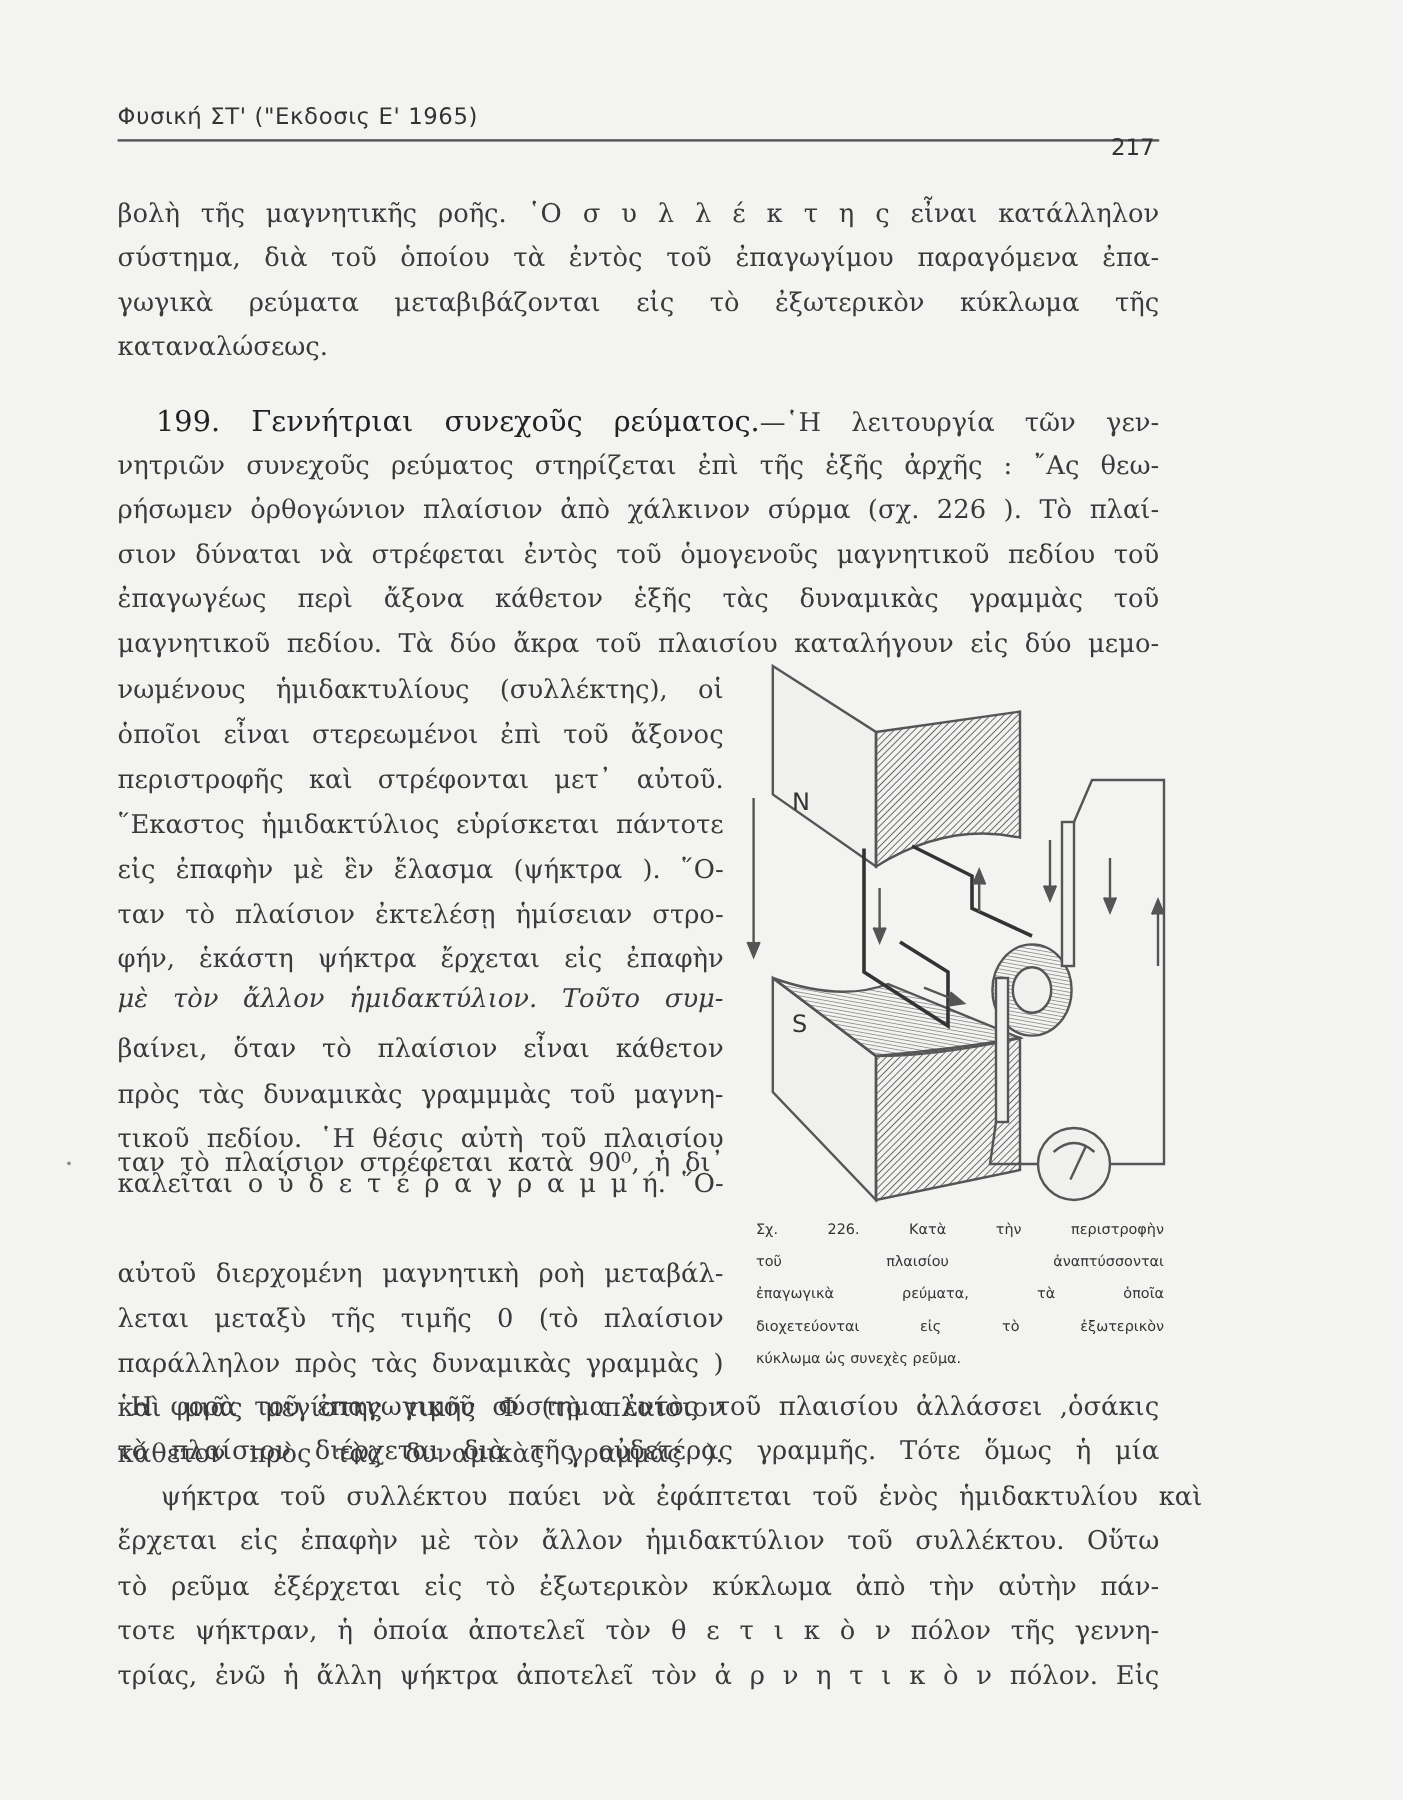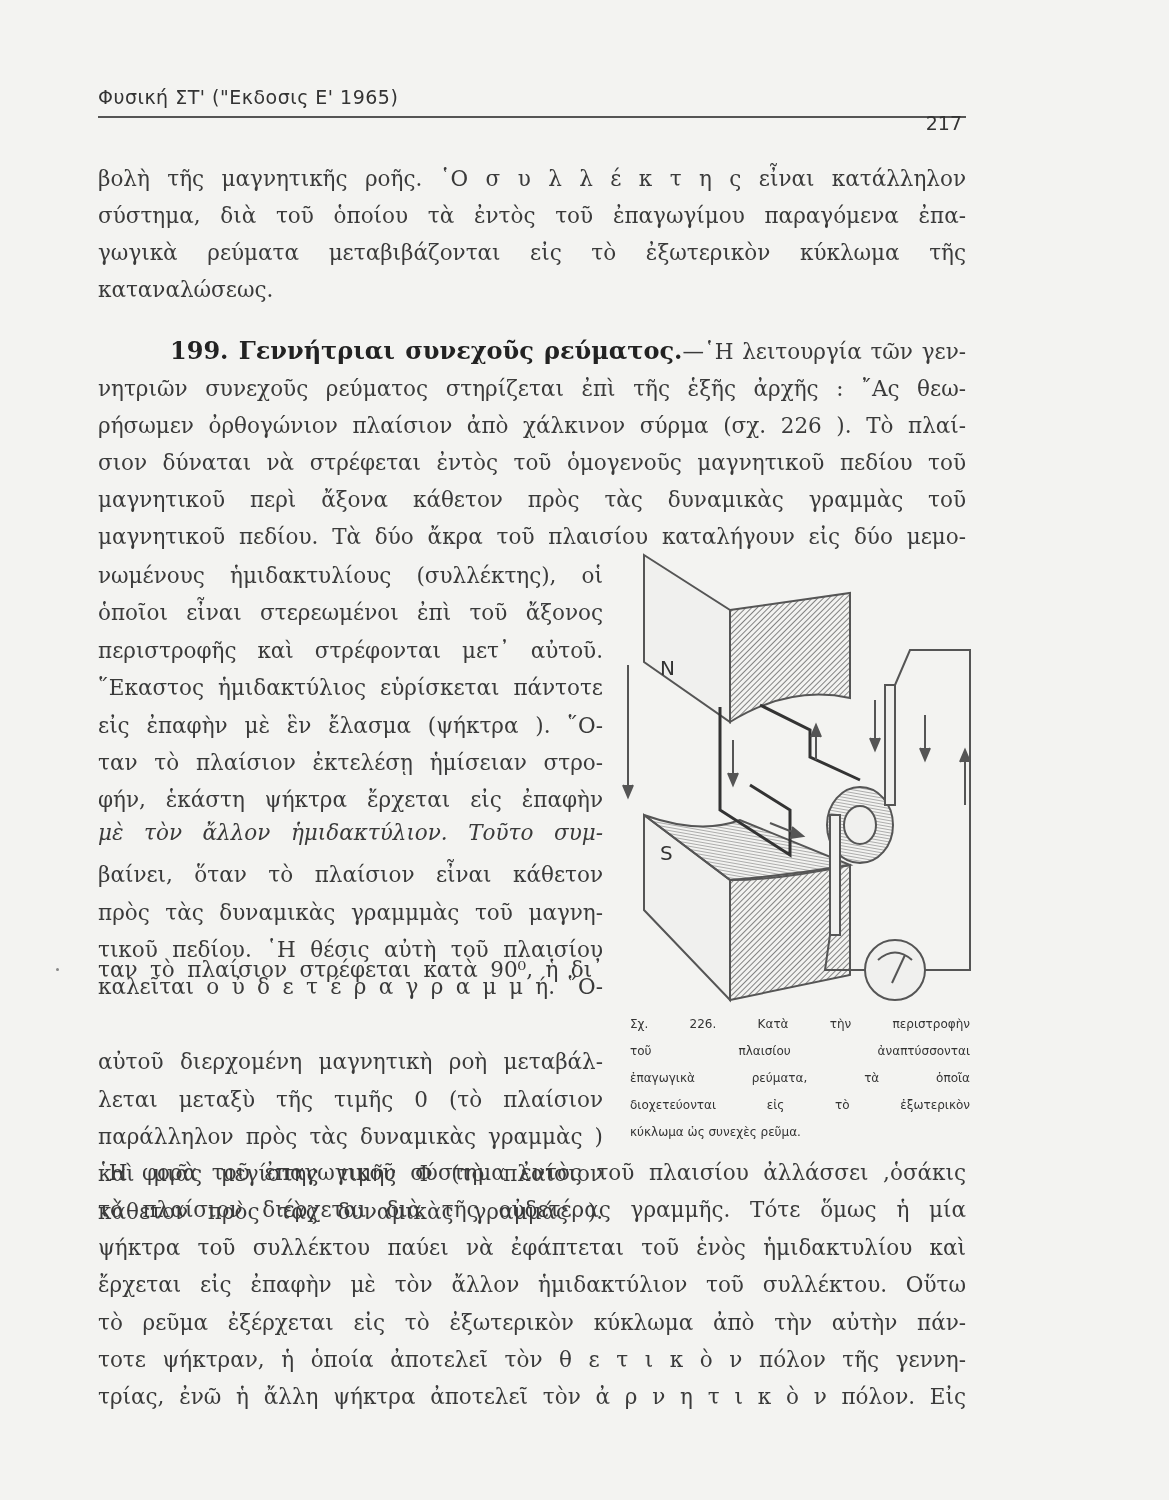--- a/index.html
+++ b/index.html
@@ -14,21 +14,21 @@
   }
   .header .title { position:absolute; left:0; top:4px; letter-spacing:0.5px; }
   .header .pageno { position:absolute; right:4px; top:19px;margin-top:11px; }
   .line {
     position:absolute; left:98px; font-size:21.5px; white-space:nowrap;
     text-align:justify; text-align-last:justify; line-height:1;
   }
   .full { width:868px; }
   .narrow { width:505px; }
   .indent { left:130px; width:836px; }
-  .sec-num { font-weight:bold; font-size:24px; color:#222;margin-left:40px; }
+  .sec-num { font-weight:normal; font-size:24px; color:#222; }
   .figure { position:absolute; left:620px; top:535px; width:360px; height:475px; }
   .caption {
     position:absolute; left:630px; font-family:"DejaVu Sans", sans-serif;
     font-size:12px; color:#333; white-space:nowrap;
   }
   .caption.j { width:340px; text-align:justify; text-align-last:justify; }
   .caption.c { width:340px; text-align:left; }
   .speck { position:absolute; width:3px; height:3px; border-radius:50%; background:#888; }
 </style>
 </head>
@@ -43,21 +43,21 @@
 <div class="line full" style="top:205px">σύστημα, διὰ τοῦ ὁποίου τὰ ἐντὸς τοῦ ἐπαγωγίμου παραγόμενα ἐπα-</div>
 <div class="line full" style="top:242px">γωγικὰ ρεύματα μεταβιβάζονται εἰς τὸ ἐξωτερικὸν κύκλωμα τῆς</div>
 <div class="line" style="top:279px">καταναλώσεως.</div>
 
 <div class="line indent" style="top:339px">
   <span class="sec-num">199. Γεννήτριαι συνεχοῦς ρεύματος.</span><span>—῾Η λειτουργία τῶν γεν-</span>
 </div>
 <div class="line full" style="top:378px">νητριῶν συνεχοῦς ρεύματος στηρίζεται ἐπὶ τῆς ἑξῆς ἀρχῆς : ῎Ας θεω-</div>
 <div class="line full" style="top:415px">ρήσωμεν ὀρθογώνιον πλαίσιον ἀπὸ χάλκινον σύρμα (σχ. 226 ). Τὸ πλαί-</div>
 <div class="line full" style="top:452px">σιον δύναται νὰ στρέφεται ἐντὸς τοῦ ὁμογενοῦς μαγνητικοῦ πεδίου τοῦ</div>
-<div class="line full" style="top:489px">μαγνητικοῦ περὶ ἄξονα κάθετον πρὸς τὰς δυναμικὰς γραμμὰς τοῦ</div>
+<div class="line full" style="top:489px">ἐπαγωγέως περὶ ἄξονα κάθετον ἑξῆς τὰς δυναμικὰς γραμμὰς τοῦ</div>
 <div class="line full" style="top:526px">μαγνητικοῦ πεδίου. Τὰ δύο ἄκρα τοῦ πλαισίου καταλήγουν εἰς δύο μεμο-</div>
 
 <div id="narrow-col">
     <div class="line narrow" style="top: 565px;">νωμένους ἡμιδακτυλίους (συλλέκτης), οἱ</div>
     <div class="line narrow" style="top: 602.4px;">ὁποῖοι εἶναι στερεωμένοι ἐπὶ τοῦ ἄξονος</div>
     <div class="line narrow" style="top: 639.8px;">περιστροφῆς καὶ στρέφονται μετ᾽ αὐτοῦ.</div>
     <div class="line narrow" style="top: 677.2px;">῞Εκαστος ἡμιδακτύλιος εὑρίσκεται πάντοτε</div>
     <div class="line narrow" style="top: 714.6px;">εἰς ἐπαφὴν μὲ ἓν ἔλασμα (ψήκτρα ). ῞Ο-</div>
     <div class="line narrow" style="top: 752px;">ταν τὸ πλαίσιον ἐκτελέσῃ ἡμίσειαν στρο-</div>
     <div class="line narrow" style="top: 789.4px;">φήν, ἑκάστη ψήκτρα ἔρχεται εἰς ἐπαφὴν</div>
@@ -127,20 +127,20 @@
 
 <div class="caption j" style="top:1017px">Σχ. 226. Κατὰ τὴν περιστροφὴν</div>
 <div class="caption j" style="top:1044px">τοῦ πλαισίου ἀναπτύσσονται</div>
 <div class="caption j" style="top:1071px">ἐπαγωγικὰ ρεύματα, τὰ ὁποῖα</div>
 <div class="caption j" style="top:1098px">διοχετεύονται εἰς τὸ ἐξωτερικὸν</div>
 <div class="caption c" style="top:1125px">κύκλωμα ὡς συνεχὲς ρεῦμα.</div>
 
 <div id="bottom-col">
     <div class="line full" style="top: 1162px;">῾Η φορὰ τοῦ ἐπαγωγικοῦ σύστημα ἐντὸς τοῦ πλαισίου ἀλλάσσει ,ὁσάκις</div>
     <div class="line full" style="top: 1199.4px;">τὸ πλαίσιον διέρχεται διὰ τῆς οὐδετέρας γραμμῆς. Τότε ὅμως ἡ μία</div>
-    <div class="line full" style="top: 1236.8px;">ψήκτρα τοῦ συλλέκτου παύει νὰ ἐφάπτεται τοῦ ἑνὸς ἡμιδακτυλίου καὶ</div>
+    <div class="line full" style="top: 1236.8px; margin-left: 36px;">ψήκτρα τοῦ συλλέκτου παύει νὰ ἐφάπτεται τοῦ ἑνὸς ἡμιδακτυλίου καὶ</div>
     <div class="line full" style="top: 1274.2px;">ἔρχεται εἰς ἐπαφὴν μὲ τὸν ἄλλον ἡμιδακτύλιον τοῦ συλλέκτου. Οὕτω</div>
     <div class="line full" style="top: 1311.6px;">τὸ ρεῦμα ἐξέρχεται εἰς τὸ ἐξωτερικὸν κύκλωμα ἀπὸ τὴν αὐτὴν πάν-</div>
     <div class="line full" style="top: 1349px;">τοτε ψήκτραν, ἡ ὁποία ἀποτελεῖ τὸν θ ε τ ι κ ὸ ν πόλον τῆς γεννη-</div>
     <div class="line full" style="top: 1386.4px;">τρίας, ἐνῶ ἡ ἄλλη ψήκτρα ἀποτελεῖ τὸν ἀ ρ ν η τ ι κ ὸ ν πόλον. Εἰς</div>
   </div>
 
 <div class="speck" style="left:56px; top:968px"></div>
 
 </body></html>

